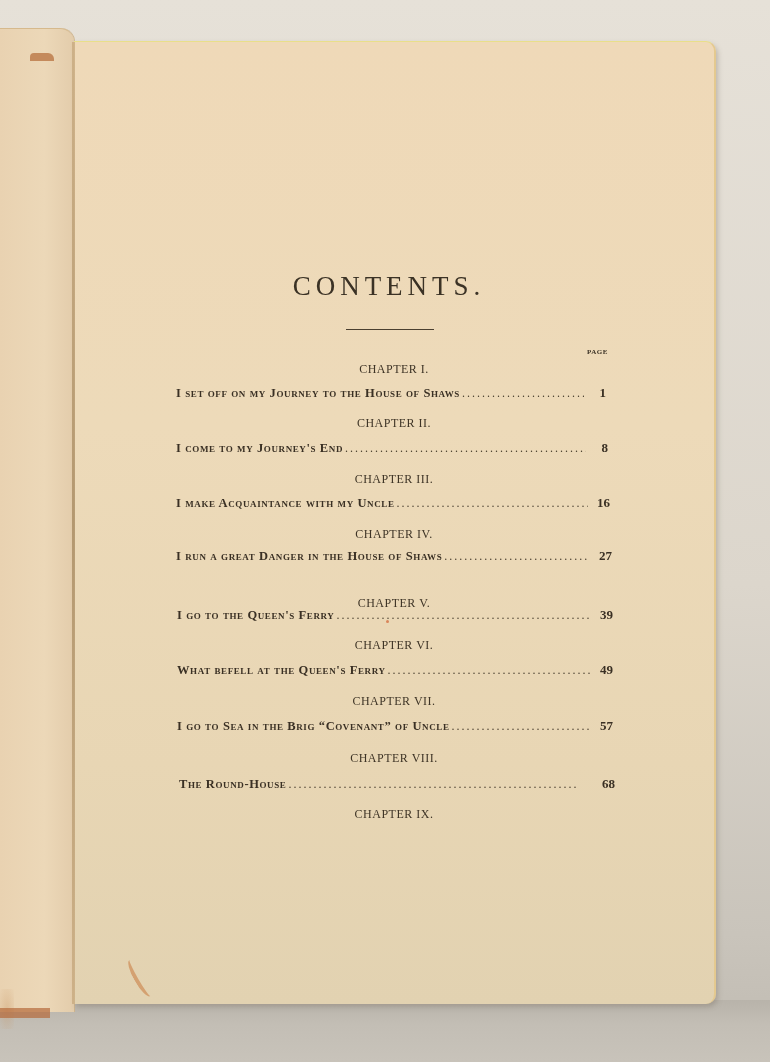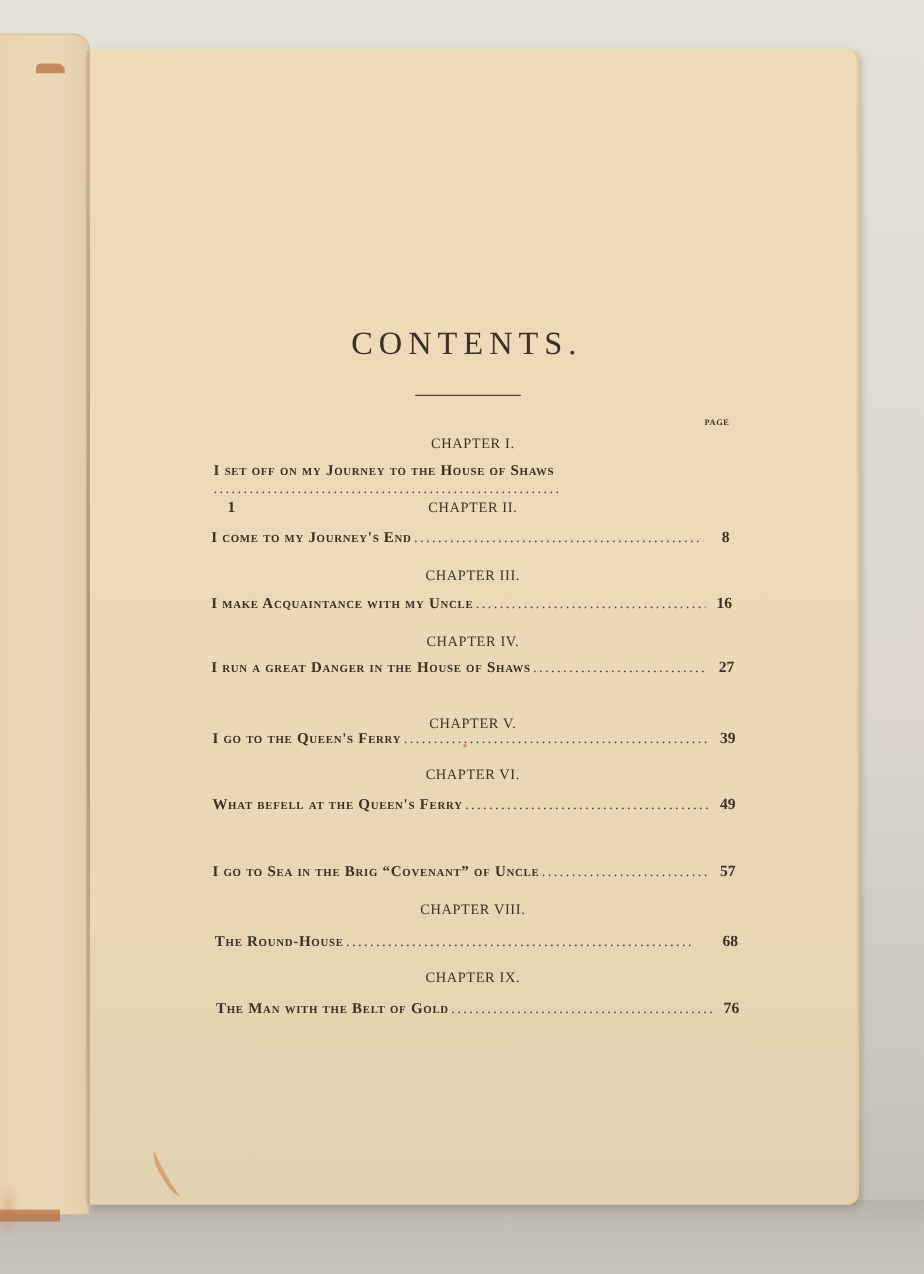--- a/index.html
+++ b/index.html
@@ -175,21 +175,21 @@
 
 <div class="right-page">
   <div class="stain"></div>
   <div class="dot-stain"></div>
 
   <div class="title">CONTENTS.</div>
   <div class="rule"></div>
   <div class="page-label">PAGE</div>
 
   <div class="chapter" style="top:320px;">CHAPTER I.</div>
-  <div class="entry" style="left:102px; top:343px; width:430px;flex-direction:column;">
+  <div class="entry" style="left:102px; top:343px; width:430px;">
     <span class="entry-title">I set off on my Journey to the House of Shaws</span>
     <span class="leader"></span>
     <span class="entry-page">1</span>
   </div>
 
   <div class="chapter" style="top:374px;">CHAPTER II.</div>
   <div class="entry" style="left:102px; top:398px; width:432px;align-items:center;">
     <span class="entry-title">I come to my Journey's End</span>
     <span class="leader"></span>
     <span class="entry-page">8</span>
@@ -216,34 +216,30 @@
     <span class="entry-page">39</span>
   </div>
 
   <div class="chapter" style="top:596px;">CHAPTER VI.</div>
   <div class="entry" style="left:103px; top:620px; width:436px;">
     <span class="entry-title">What befell at the Queen's Ferry</span>
     <span class="leader"></span>
     <span class="entry-page">49</span>
   </div>
 
+  <div class="chapter" style="top:652px;">CHAPTER VII.</div>
   <div class="entry" style="left:103px; top:676px; width:436px;">
     <span class="entry-title">I go to Sea in the Brig “Covenant” of Uncle</span>
     <span class="leader"></span>
     <span class="entry-page">57</span>
   </div>
 
   <div class="chapter" style="top:709px;">CHAPTER VIII.</div>
   <div class="entry" style="left:105px; top:734px; width:436px;">
     <span class="entry-title">The Round-House</span>
     <span class="leader"></span>
     <span class="entry-page">68</span>
   </div>
 
   <div class="chapter" style="top:765px;">CHAPTER IX.</div>
-  <div class="entry" style="left:106px; top:790px; width:436px;">
-    <span class="entry-title">The Man with the Belt of Gold</span>
-    <span class="leader"></span>
-    <span class="entry-page">76</span>
-  </div>
 </div>
 
 <div class="gutter"></div>
 
 </body></html>

